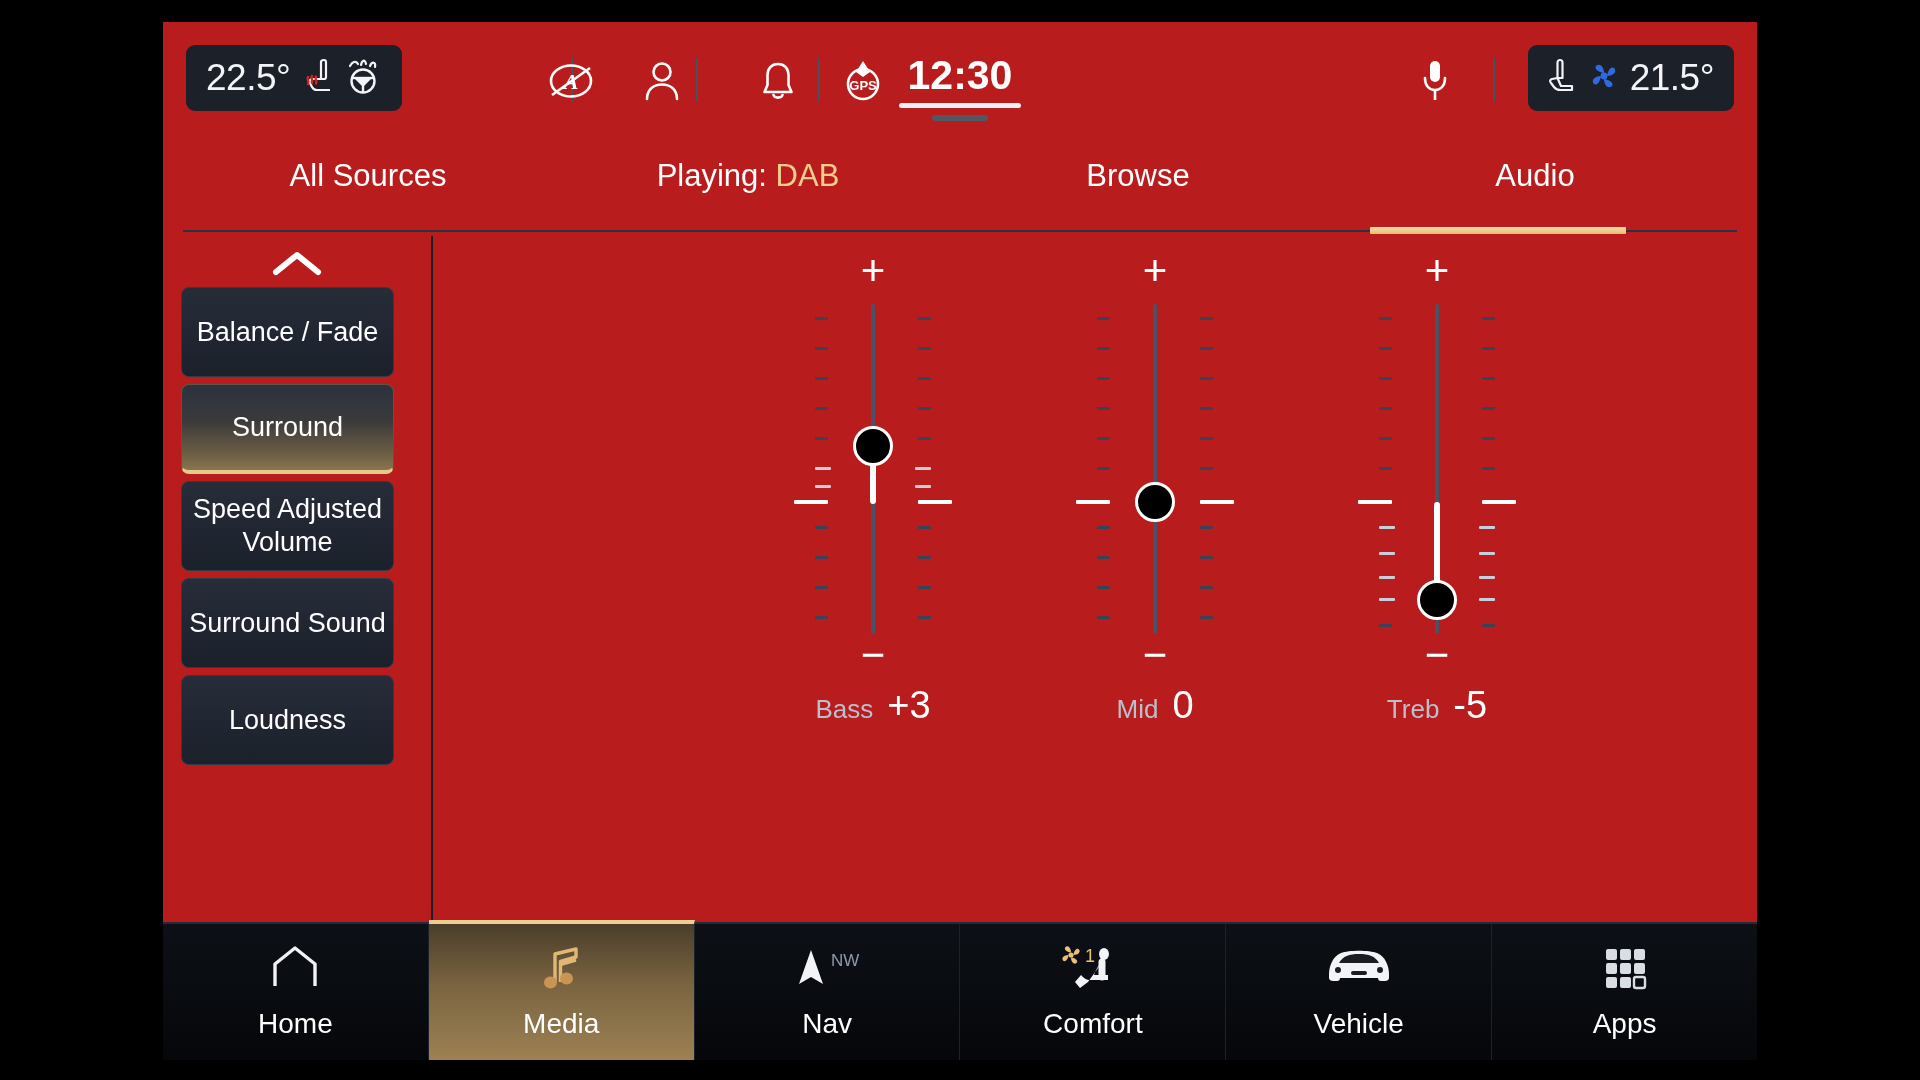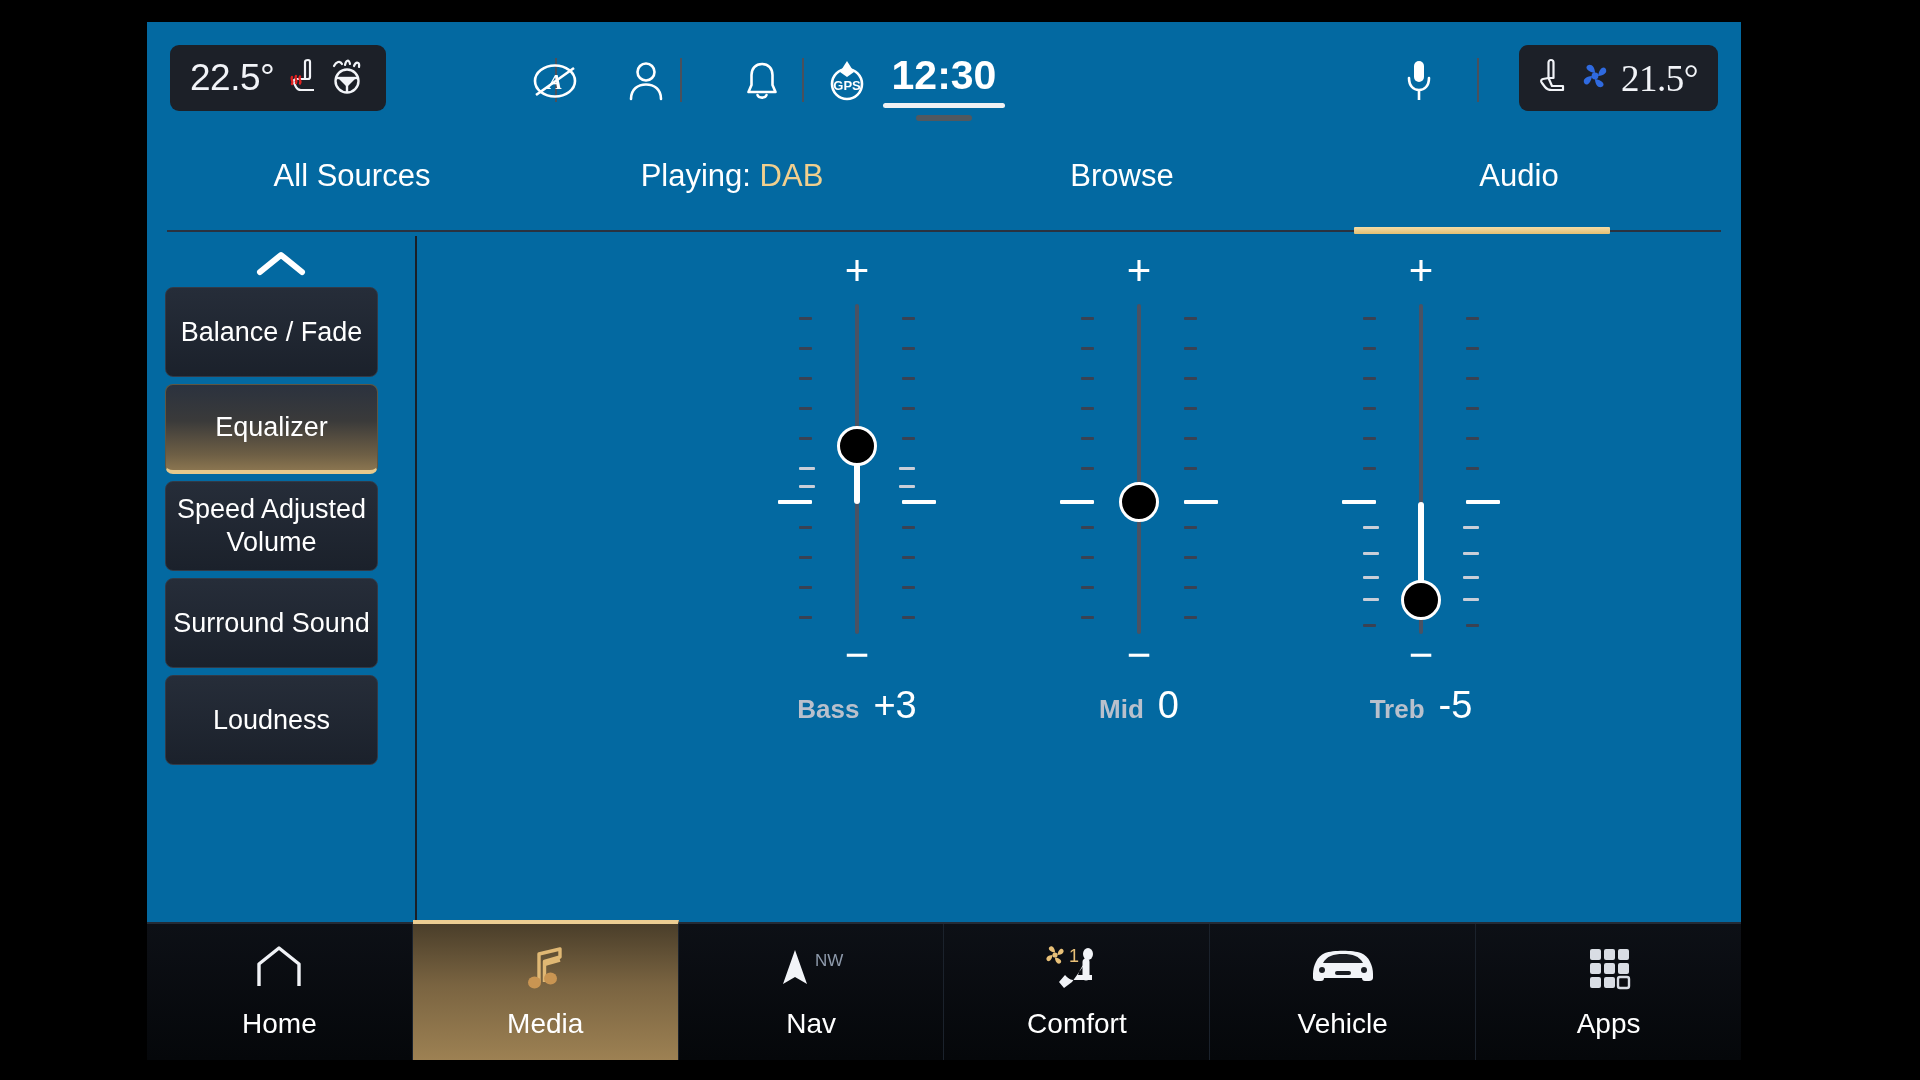--- a/index.html
+++ b/index.html
@@ -8,41 +8,41 @@
     width: 1920px; height: 1080px;
     background: #000;
     font-family: "Liberation Sans", sans-serif;
     overflow: hidden;
     -webkit-font-smoothing: antialiased;
   }
 
   
   #screen {
     position: absolute;
-    left: 147px; top: 22px;
+    left: 163px; top: 22px;
     width: 1594px; height: 1038px;
-    background: #0369a1;
+    background: #b91c1c;
   }
 
   
   #statusbar {
     position: absolute; left: 0; top: 0;
     width: 1594px; height: 112px;
   }
   .climate-pill {
     position: absolute;
     height: 66px;
     background: #1c2028;
     border-radius: 9px;
     display: flex; align-items: center;
     gap: 10px;
     padding: 0 20px;
   }
   #climate-left  { left: 23px;  top: 23px; }
-  #climate-right { right: 23px; top: 23px; font-family: Liberation Serif, serif; }
+  #climate-right { right: 23px; top: 23px; }
   .climate-temp {
     color: #f2f4f8;
     font-size: 37px;
     font-weight: 400;
     letter-spacing: -0.5px;
     white-space: nowrap;
   }
   .sep {
     position: absolute; top: 36px;
     width: 2px; height: 44px;
@@ -198,21 +198,21 @@
     background: #000;
     cursor: pointer;
   }
   .val-row {
     position: absolute;
     left: 50%; transform: translateX(-50%);
     top: 448px;
     display: flex; align-items: baseline; gap: 14px;
     white-space: nowrap;
   }
-  .val-name { color: #b9c0cc; font-size: 26px; font-weight: 700; }
+  .val-name { color: #b9c0cc; font-size: 26px; font-weight: 400; }
   .val-num  { color: #ffffff; font-size: 38px; font-weight: 400; }
 
   
   #navbar {
     position: absolute;
     left: 0; bottom: 0;
     width: 1594px; height: 138px;
     border-top: 2px solid #242b36;
     display: flex;
   }
@@ -359,21 +359,21 @@
       <svg width="50" height="28" viewBox="0 0 50 28">
         <path d="M4 22 L25 5 L46 22" fill="none" stroke="#ffffff" stroke-width="6" stroke-linecap="round" stroke-linejoin="round"></path>
       </svg>
     </div>
 
     <div class="list-btn" style="top:51px; height:90px;">
       <span>Balance / Fade</span>
     </div>
 
     <div class="list-btn selected" style="top:148px; height:90px;">
-      <span>Equalizer</span>
+      <span>Surround</span>
     </div>
 
     <div class="list-btn" style="top:245px; height:90px;">
       <span>Speed Adjusted Volume</span>
     </div>
 
     <div class="list-btn" style="top:342px; height:90px;">
       <span>Surround Sound</span>
     </div>
 

